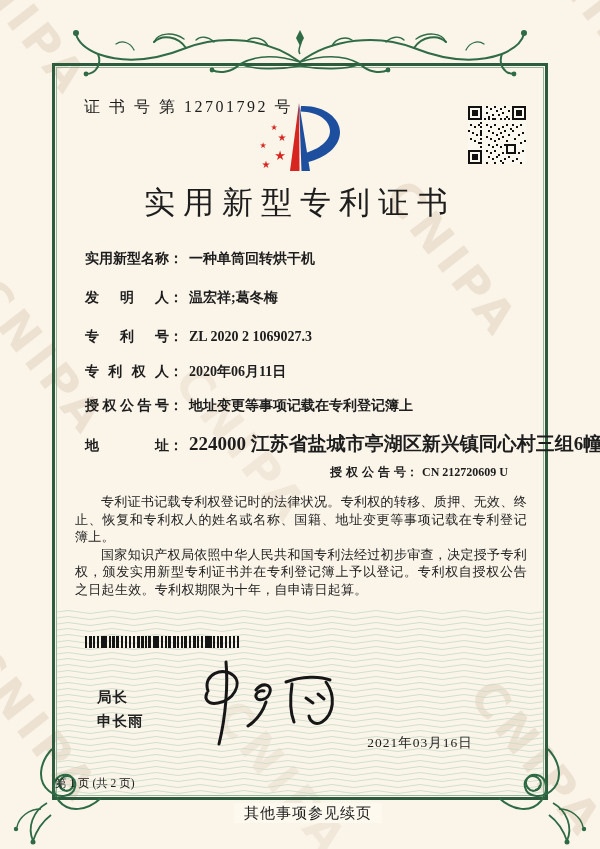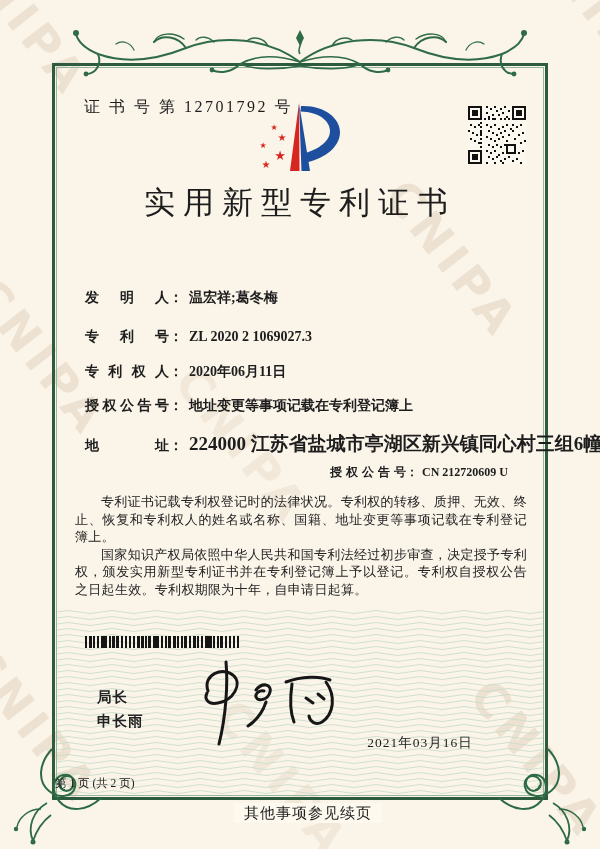--- a/index.html
+++ b/index.html
@@ -166,20 +166,23 @@
       M10,12h1v1h-1z M12,13h1v1h-1z M14,14h1v1h-1z M16,13h1v1h-1z M18,12h1v1h-1z M20,14h1v1h-1z M22,9h1v1h-1z
       M9,15h1v1H9z M11,16h1v1h-1z M13,17h1v1h-1z M15,16h1v1h-1z M17,15h1v1h-1z M19,17h1v1h-1z
       M10,19h1v1h-1z M12,20h1v1h-1z M14,19h1v1h-1z M16,20h1v1h-1z M18,19h1v1h-1z
       M9,22h1v1H9z M11,23h1v1h-1z M13,22h1v1h-1z M15,24h1v1h-1z M17,23h1v1h-1z M19,22h1v1h-1z M25,23h1v1h-1z M27,22h1v1h-1z
       M10,25h1v1h-1z M12,26h1v1h-1z M14,25h1v1h-1z M16,27h1v1h-1z M18,26h1v1h-1z M20,25h1v1h-1z M22,27h1v1h-1z M24,26h1v1h-1z
       M26,28h1v1h-1z M9,28h1v1H9z M13,28h1v1h-1z M17,28h1v1h-1z"></path>
   </svg>
 
   <div class="title">实用新型专利证书</div>
 
+  <div class="row r1">
+    <span class="flabel">实用新型名称</span><span class="fcolon">：</span><span class="fvalue">一种单筒回转烘干机</span>
+  </div>
   <div class="row r2">
     <span class="flabel">发明人</span><span class="fcolon">：</span><span class="fvalue">温宏祥;葛冬梅</span>
   </div>
   <div class="row r3">
     <span class="flabel">专利号</span><span class="fcolon">：</span><span class="fvalue">ZL 2020 2 1069027.3</span>
   </div>
   <div class="row r4">
     <span class="flabel">专利权人</span><span class="fcolon">：</span><span class="fvalue">2020年06月11日</span>
   </div>
   <div class="row r5">

